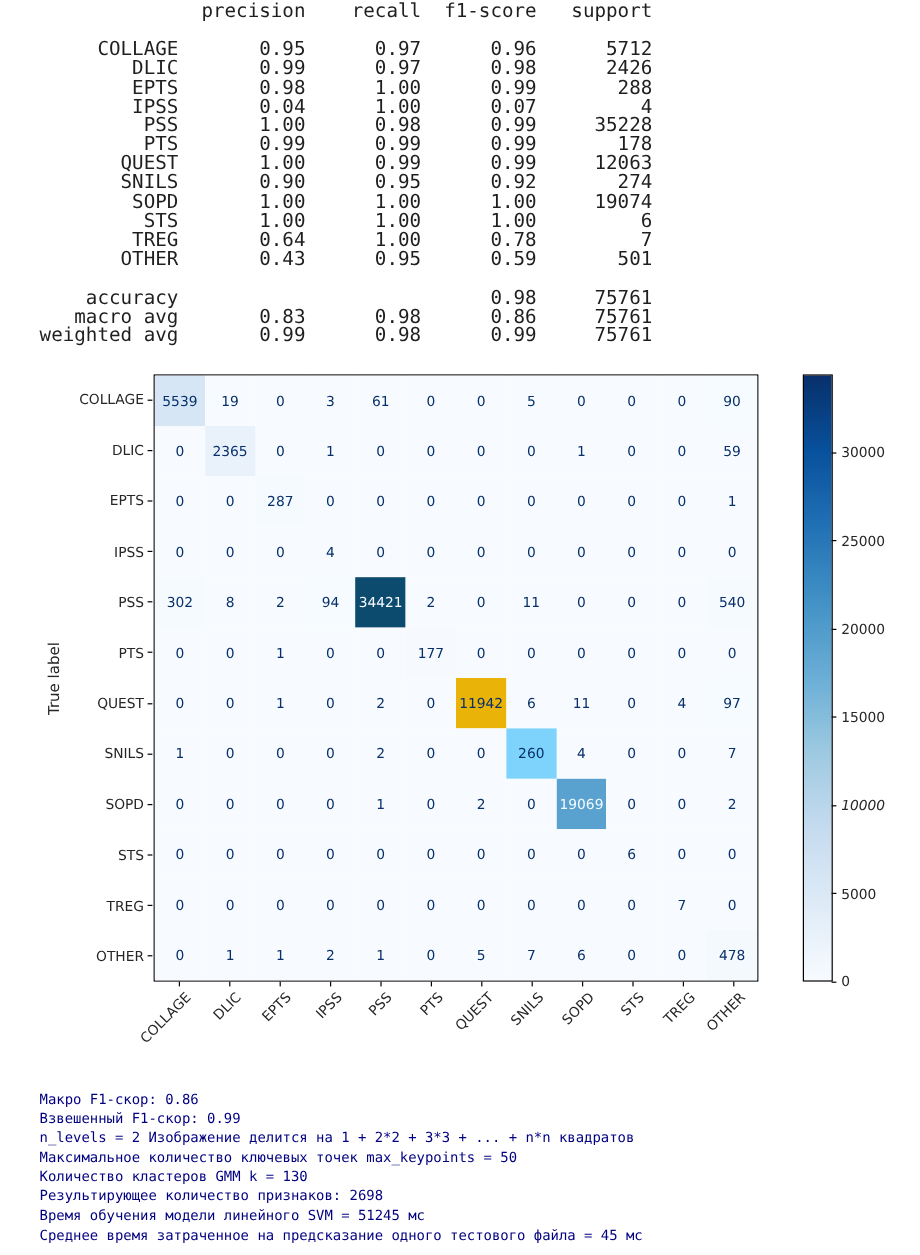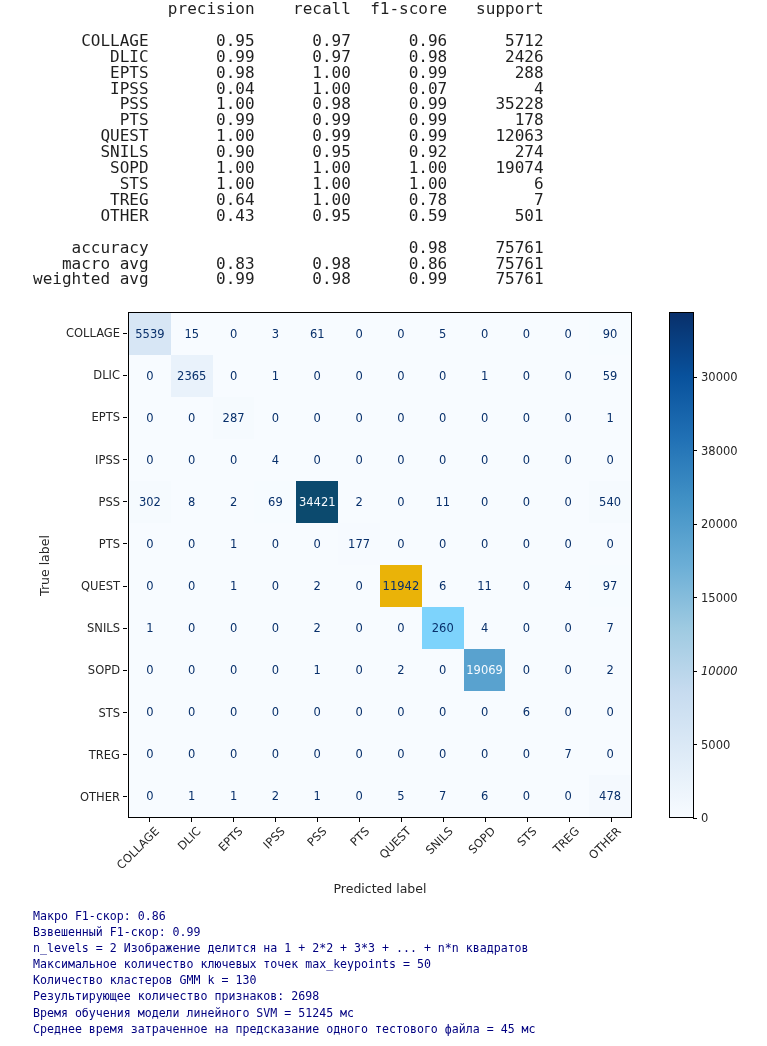--- a/index.html
+++ b/index.html
@@ -62,21 +62,21 @@
          STS       1.00      1.00      1.00         6
         TREG       0.64      1.00      0.78         7
        OTHER       0.43      0.95      0.59       501
 
     accuracy                           0.98     75761
    macro avg       0.83      0.98      0.86     75761
 weighted avg       0.99      0.98      0.99     75761</pre>
 
   <div id="matrix">
       <div class="cell" style="background: rgb(215, 230, 245); color: rgb(8, 48, 107);">5539</div>
-      <div class="cell" style="background: rgb(247, 251, 255); color: rgb(8, 48, 107);">15</div>
+      <div class="cell" style="background: rgb(247, 251, 255); color: rgb(8, 48, 107);">19</div>
       <div class="cell" style="background: rgb(247, 251, 255); color: rgb(8, 48, 107);">0</div>
       <div class="cell" style="background: rgb(247, 251, 255); color: rgb(8, 48, 107);">3</div>
       <div class="cell" style="background: rgb(247, 251, 255); color: rgb(8, 48, 107);">61</div>
       <div class="cell" style="background: rgb(247, 251, 255); color: rgb(8, 48, 107);">0</div>
       <div class="cell" style="background: rgb(247, 251, 255); color: rgb(8, 48, 107);">0</div>
       <div class="cell" style="background: rgb(247, 251, 255); color: rgb(8, 48, 107);">5</div>
       <div class="cell" style="background: rgb(247, 251, 255); color: rgb(8, 48, 107);">0</div>
       <div class="cell" style="background: rgb(247, 251, 255); color: rgb(8, 48, 107);">0</div>
       <div class="cell" style="background: rgb(247, 251, 255); color: rgb(8, 48, 107);">0</div>
       <div class="cell" style="background: rgb(246, 251, 255); color: rgb(8, 48, 107);">90</div>
@@ -112,21 +112,21 @@
       <div class="cell" style="background: rgb(247, 251, 255); color: rgb(8, 48, 107);">0</div>
       <div class="cell" style="background: rgb(247, 251, 255); color: rgb(8, 48, 107);">0</div>
       <div class="cell" style="background: rgb(247, 251, 255); color: rgb(8, 48, 107);">0</div>
       <div class="cell" style="background: rgb(247, 251, 255); color: rgb(8, 48, 107);">0</div>
       <div class="cell" style="background: rgb(247, 251, 255); color: rgb(8, 48, 107);">0</div>
       <div class="cell" style="background: rgb(247, 251, 255); color: rgb(8, 48, 107);">0</div>
       <div class="cell" style="background: rgb(247, 251, 255); color: rgb(8, 48, 107);">0</div>
       <div class="cell" style="background: rgb(245, 250, 254); color: rgb(8, 48, 107);">302</div>
       <div class="cell" style="background: rgb(247, 251, 255); color: rgb(8, 48, 107);">8</div>
       <div class="cell" style="background: rgb(247, 251, 255); color: rgb(8, 48, 107);">2</div>
-      <div class="cell" style="background: rgb(246, 251, 255); color: rgb(8, 48, 107);">69</div>
+      <div class="cell" style="background: rgb(246, 251, 255); color: rgb(8, 48, 107);">94</div>
       <div class="cell" style="background: #0c4a6e; color: rgb(247, 251, 255);">34421</div>
       <div class="cell" style="background: rgb(247, 251, 255); color: rgb(8, 48, 107);">2</div>
       <div class="cell" style="background: rgb(247, 251, 255); color: rgb(8, 48, 107);">0</div>
       <div class="cell" style="background: rgb(247, 251, 255); color: rgb(8, 48, 107);">11</div>
       <div class="cell" style="background: rgb(247, 251, 255); color: rgb(8, 48, 107);">0</div>
       <div class="cell" style="background: rgb(247, 251, 255); color: rgb(8, 48, 107);">0</div>
       <div class="cell" style="background: rgb(247, 251, 255); color: rgb(8, 48, 107);">0</div>
       <div class="cell" style="background: rgb(245, 250, 254); color: rgb(8, 48, 107);">540</div>
       <div class="cell" style="background: rgb(247, 251, 255); color: rgb(8, 48, 107);">0</div>
       <div class="cell" style="background: rgb(247, 251, 255); color: rgb(8, 48, 107);">0</div>
@@ -284,36 +284,35 @@
       <div class="tickmark" style="left: 123px; top: 796.4px; width: 4px; height: 1px;"></div>
       <div class="tickmark" style="left: 610.5px; top: 818px; width: 1px; height: 4px;"></div>
       <div class="xlabel-anchor" style="left: 614px; top: 824px;">
         <span>OTHER</span>
       </div>
     </div>
 
   <div id="ylabel-wrap">
     <span>True label</span>
   </div>
-  <div id="xlabel">Predicted label</div>
 
   <div id="colorbar"></div>
   <div id="cbticks">
       <div class="tickmark" style="left: 693px; top: 817.5px; width: 4px; height: 1px;"></div>
       <div class="cb-label" style="top: 811px;">0</div>
       <div class="tickmark" style="left: 693px; top: 744px; width: 4px; height: 1px;"></div>
       <div class="cb-label" style="top: 737.5px;">5000</div>
       <div class="tickmark" style="left: 693px; top: 670.5px; width: 4px; height: 1px;"></div>
       <div class="cb-label" style="top: 664px; font-style: italic;">10000</div>
       <div class="tickmark" style="left: 693px; top: 597px; width: 4px; height: 1px;"></div>
       <div class="cb-label" style="top: 590.5px;">15000</div>
       <div class="tickmark" style="left: 693px; top: 523.5px; width: 4px; height: 1px;"></div>
       <div class="cb-label" style="top: 517px;">20000</div>
       <div class="tickmark" style="left: 693px; top: 450px; width: 4px; height: 1px;"></div>
-      <div class="cb-label" style="top: 443.5px;">38000</div>
+      <div class="cb-label" style="top: 443.5px;">25000</div>
       <div class="tickmark" style="left: 693px; top: 376.5px; width: 4px; height: 1px;"></div>
       <div class="cb-label" style="top: 370px;">30000</div>
     </div>
 
   <pre id="console" style="color: rgb(0, 0, 128);">Макро F1-скор: 0.86
 Взвешенный F1-скор: 0.99
 n_levels = 2 Изображение делится на 1 + 2*2 + 3*3 + ... + n*n квадратов
 Максимальное количество ключевых точек max_keypoints = 50
 Количество кластеров GMM k = 130
 Результирующее количество признаков: 2698

